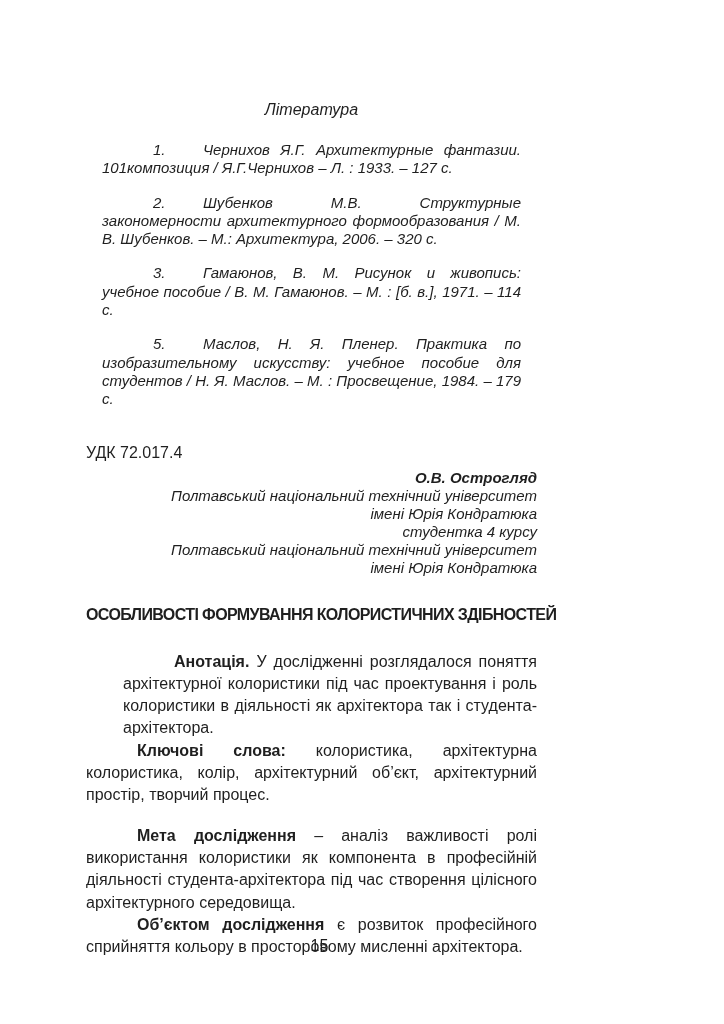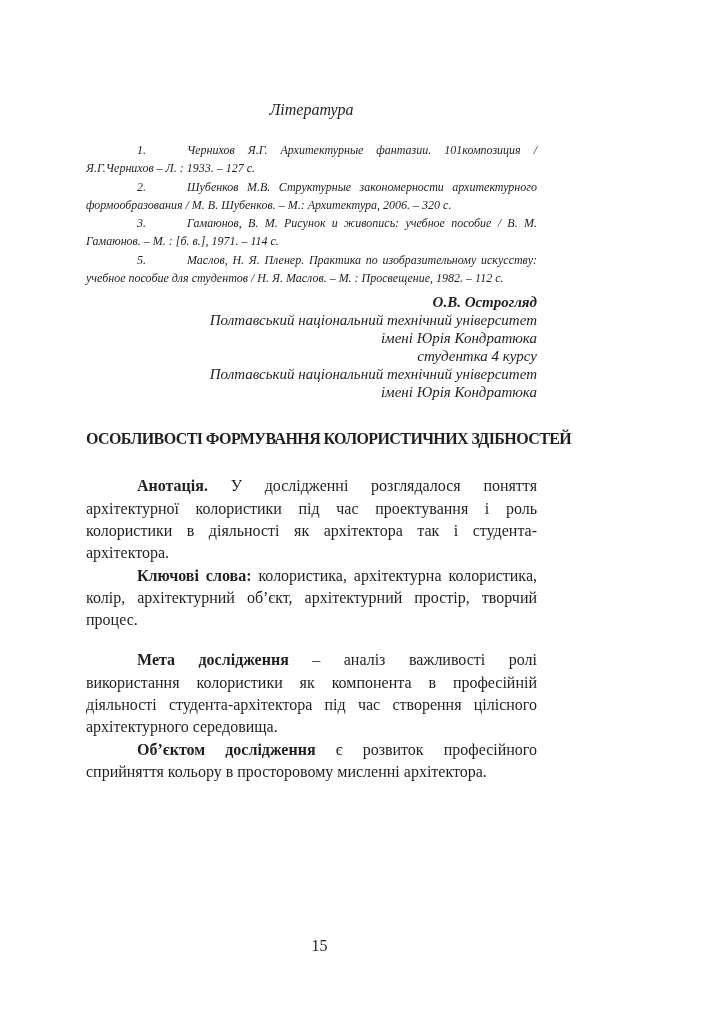--- a/index.html
+++ b/index.html
@@ -4,35 +4,35 @@
 <style>
   html, body { margin: 0; padding: 0; background: #ffffff; }
   .page {
     position: relative;
     width: 639px;
     height: 1024px;
     box-sizing: border-box;
     padding: 100px 102px 0 86px;
     background: #ffffff;
     color: #1f1f1f;
-    font-family: Liberation Serif, serif;
+    font-family: Liberation Sans, sans-serif;
     overflow: hidden;
   }
   .lit-heading {
     text-align: center;
     font-style: italic;
     font-size: 16px;
     line-height: 20px;
     margin: 0 0 21px 0;
   }
   .bib {
-    margin: 0;
+    margin: 16px;
     text-align: justify;
     font-style: italic;
-    font-size: 12px;
+    font-size: 15px;
     line-height: 18.3px;
     text-indent: 51px;
   }
   .bib .num {
     display: inline-block;
     width: 50px;
     text-indent: 0;
   }
   .udc {
     margin-top: 34px;
@@ -55,21 +55,21 @@
     letter-spacing: -0.6px;
   }
   .article-title .line { display: block; white-space: nowrap; }
   .para {
     margin: 0;
     text-align: justify;
     font-size: 16px;
     line-height: 22.3px;
     text-indent: 51px;
   }
-  .para.first { margin-top: 24px; }
+  .para.first { margin-top: 24px; margin-left: 37px; }
   .para.spaced { margin-top: 18px; }
   .para b { font-weight: 700; }
   .page-number {
     position: absolute;
     left: 0; right: 0;
     top: 938px;
     text-align: center;
     font-size: 16px;
     line-height: 16px;
   }
@@ -77,22 +77,23 @@
 </head>
 <body>
 
 <div class="page">
 
   <div class="lit-heading">Література</div>
 
   <p class="bib"><span class="num">1.</span><span>Чернихов Я.Г. Архитектурные фантазии. 101композиция / Я.Г.Чернихов – Л. : 1933. – 127 с.</span></p>
   <p class="bib"><span class="num">2.</span><span>Шубенков М.В. Структурные закономерности архитектурного формообразования / М. В. Шубенков. – М.: Архитектура, 2006. – 320 с.</span></p>
   <p class="bib"><span class="num">3.</span><span>Гамаюнов, В. М. Рисунок и живопись: учебное пособие / В. М. Гамаюнов. – М. : [б. в.], 1971. – 114 с.</span></p>
-  <p class="bib"><span class="num">5.</span><span>Маслов, Н. Я. Пленер. Практика по изобразительному искусству: учебное пособие для студентов / Н. Я. Маслов. – М. : Просвещение, 1982. – 112 с.</span></p>
+  <p class="bib"><span class="num">5.</span><span>Маслов, Н. Я. Пленер. Практика по изобразительному искусству: учебное пособие для студентов / Н. Я. Маслов. – М. : Просвещение, 1984. – 179 с.</span></p>
 
+  <div class="udc">УДК 72.017.4</div>
 
   <div class="authors">
     <div class="a-name">О.В. Острогляд</div>
     <div>Полтавський національний технічний університет</div>
     <div>імені Юрія Кондратюка</div>
     <div>студентка 4 курсу</div>
     <div>Полтавський національний технічний університет</div>
     <div>імені Юрія Кондратюка</div>
   </div>
 

